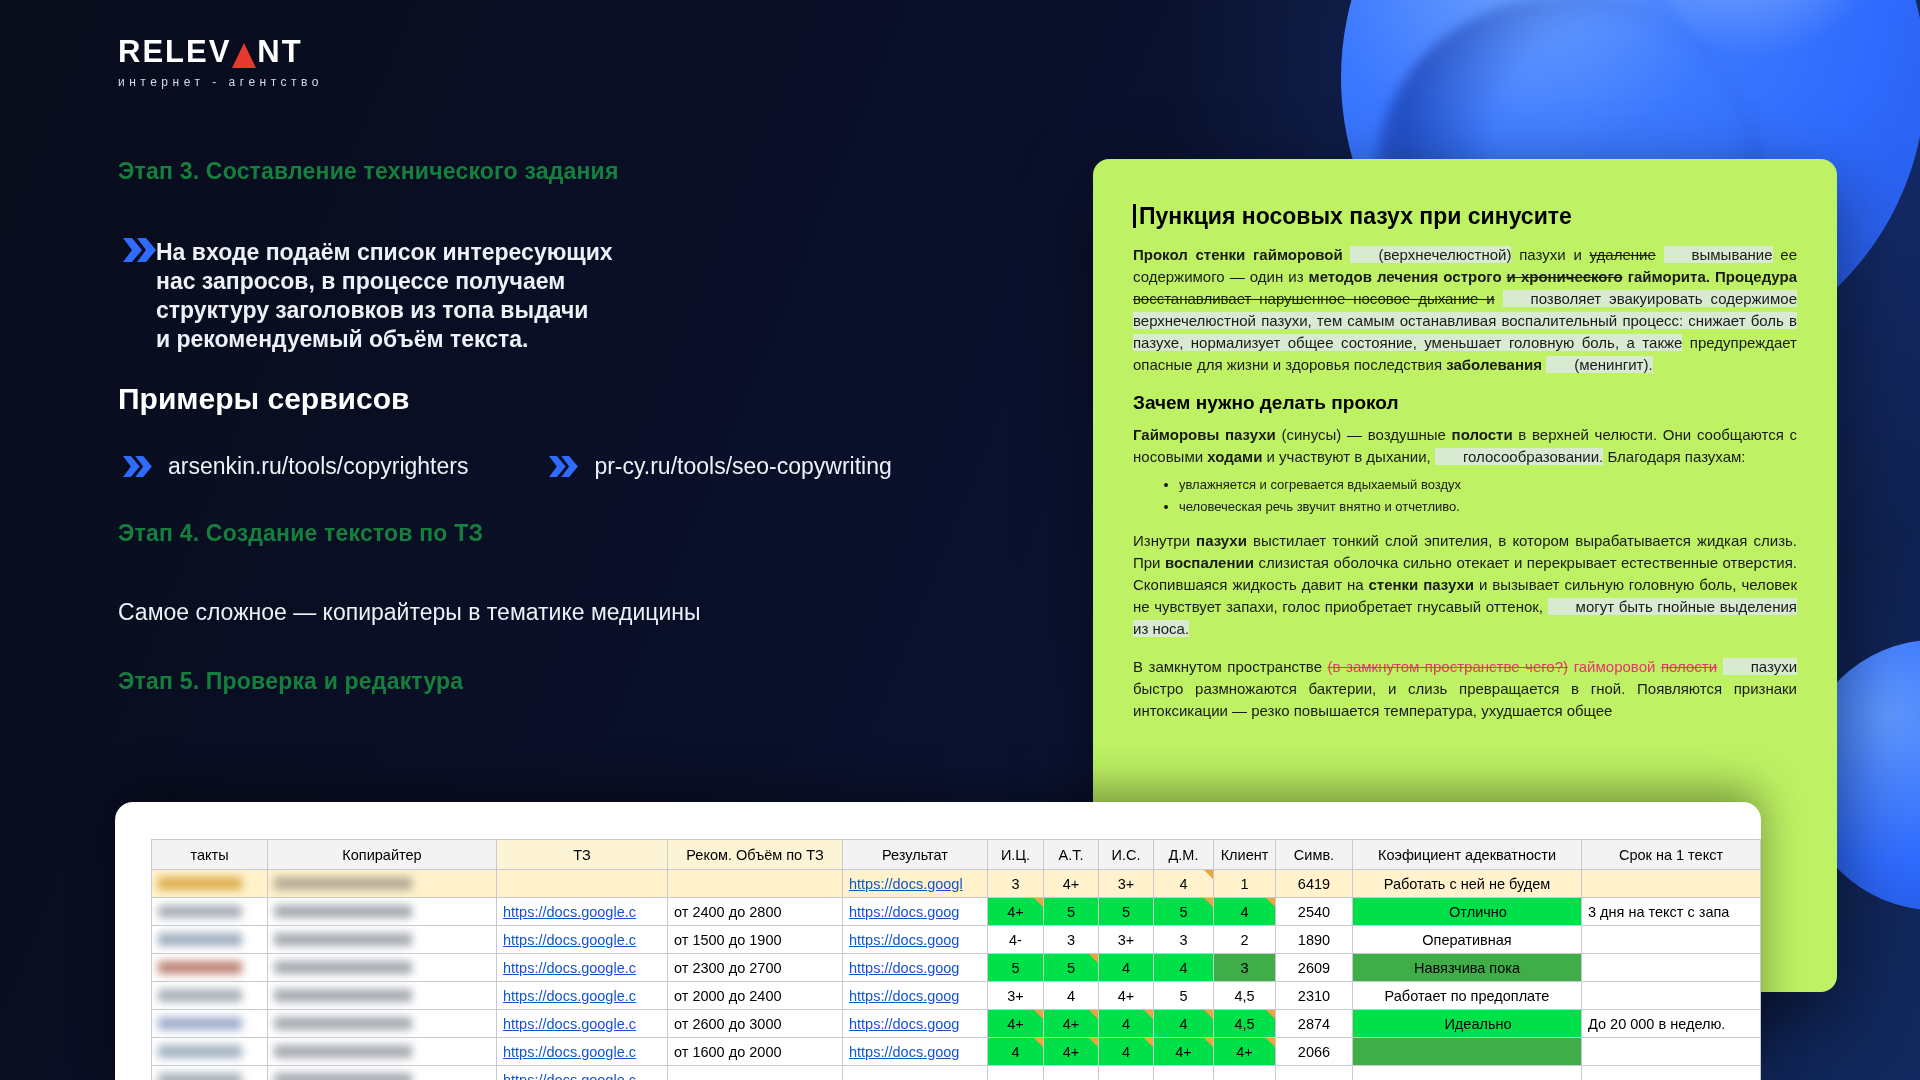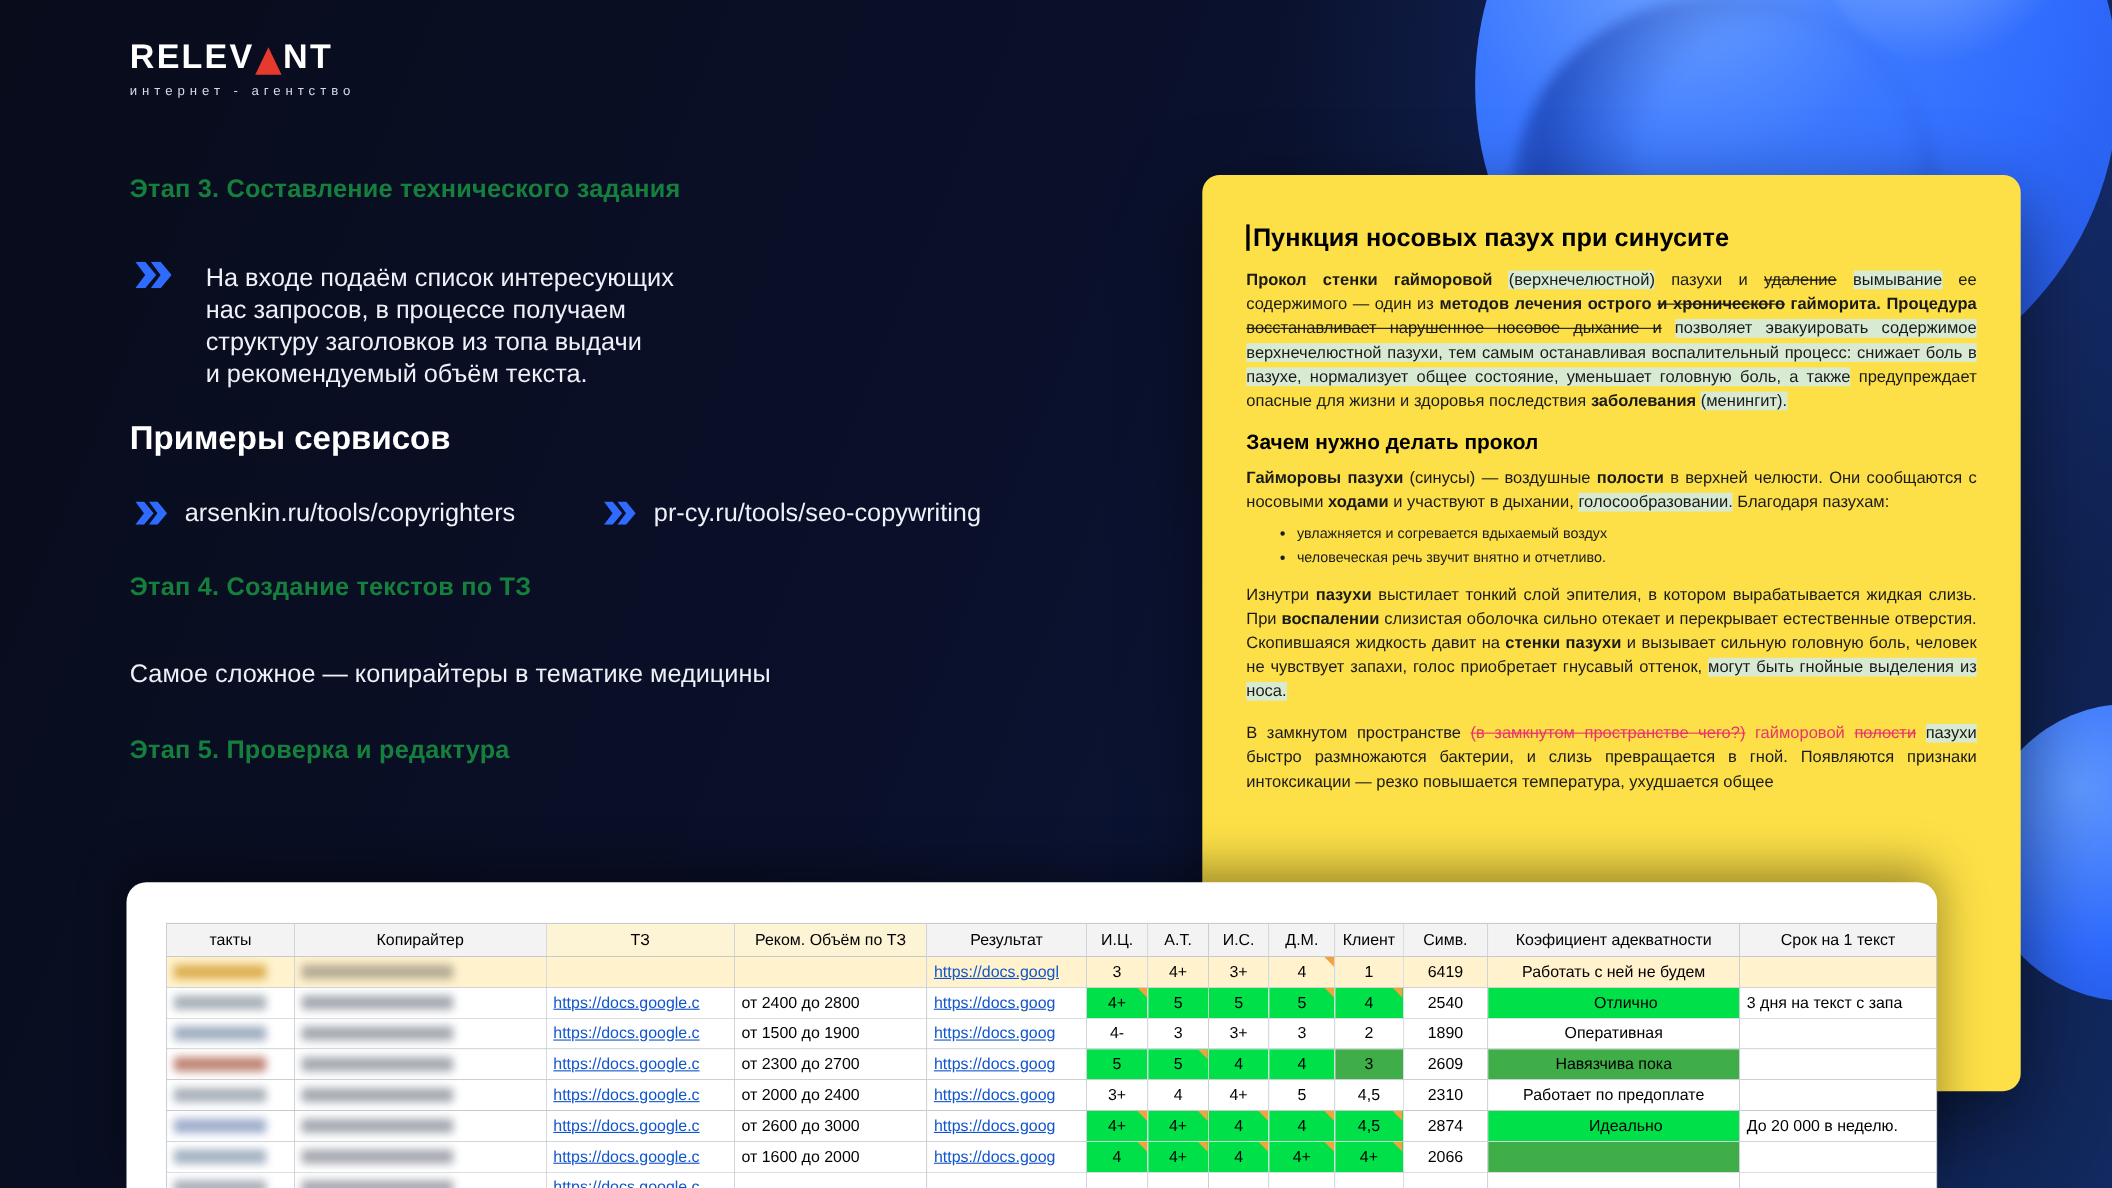--- a/index.html
+++ b/index.html
@@ -34,35 +34,35 @@
   .logo-a{display:inline-block;width:0;height:0;border-left:12px solid transparent;border-right:12px solid transparent;
     border-bottom:25px solid var(--logo-red);margin:0 1px 2px 1px;}
   .logo-sub{font-size:12px;letter-spacing:4.5px;color:#d5dbea;margin-top:5px;}
 
   
   .left-block{position:absolute;left:118px;z-index:2;}
   .h-big{font-size:23px;font-weight:700;color:#15803d;margin:0;letter-spacing:.2px;}
   .h-mid{font-size:30px;font-weight:700;color:#fff;margin:0;}
   .body-text{font-size:23px;line-height:29px;color:#eef1f8;white-space:pre-line;}
   .chev{flex:none;fill:var(--accent-blue);}
-  .bullet-row{display:flex;gap:31px;align-items:flex-start;}
+  .bullet-row{display:flex;gap:0;align-items:flex-start;font-weight:bold;}
   .service-item{display:flex;gap:16px;align-items:center;}
 
   
-  .doc-card{position:absolute;left:1093px;top:159px;width:744px;height:833px;background:#fde047;border-radius:16px;
+  .doc-card{position:absolute;left:1093px;top:159px;width:744px;height:833px;background:#bef264;border-radius:16px;
     z-index:2;box-shadow:0 24px 70px rgba(0,0,0,.5);padding:44px 40px 0 40px;color:#1a1a1a;}
   .doc-title{font-size:23px;font-weight:700;margin:0 0 14px 0;color:#000;}
   .caret{display:inline-block;width:3px;height:24px;background:#000;margin-right:3px;vertical-align:-4px;}
   .doc-p{font-size:15px;line-height:22px;text-align:justify;margin:0 0 16px 0;}
   .doc-h3{font-size:19px;font-weight:700;margin:4px 0 10px 0;color:#000;}
   .doc-ul{margin:0 0 12px 0;padding-left:46px;font-size:13px;line-height:22px;}
   .doc-ul li{margin:0;}
   .r-b{font-weight:700;}
   .r-s{text-decoration:line-through;}
-  .r-h{background:var(--doc-highlight);}
+  .r-h{background:var(--doc-highlight);padding-left:28px;}
   .r-p{color:var(--pink);}
 
   
   .sheet-card{position:absolute;left:115px;top:802px;width:1646px;height:278px;background:#fff;
     border-radius:18px 18px 0 0;z-index:3;box-shadow:0 -12px 44px rgba(0,0,0,.4);
     padding:37px 0 0 36px;overflow:hidden;}
   .sheet{border-collapse:collapse;table-layout:fixed;width:1609px;font-size:14.5px;color:#000;}
   .sheet th,.sheet td{border:1px solid #c6cacf;height:28px;padding:0 6px;overflow:hidden;
     white-space:nowrap;position:relative;background:#fff;}
   .sheet th{height:30px;background:var(--header-gray);font-weight:400;text-align:center;}

